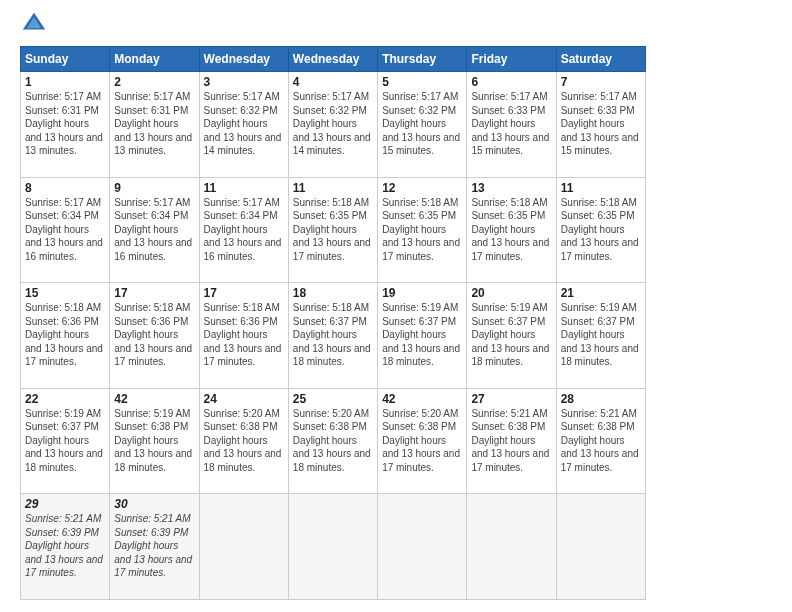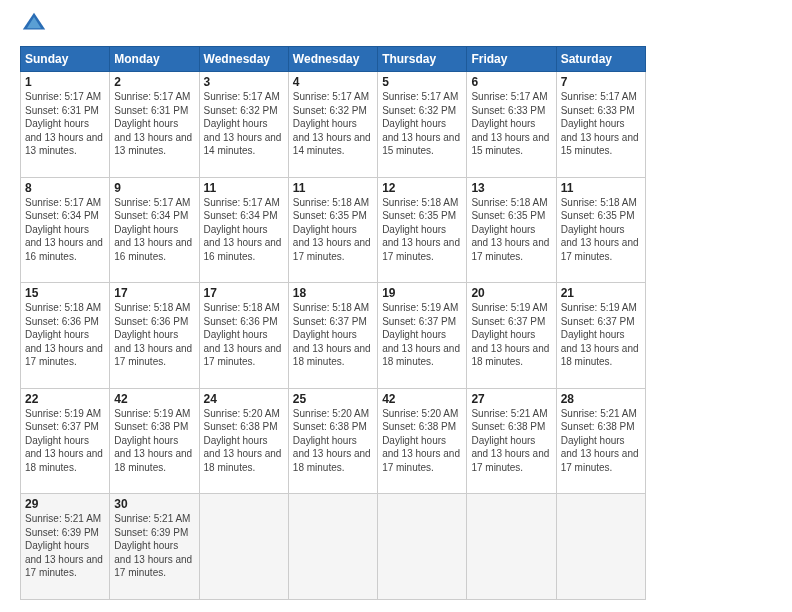--- a/index.html
+++ b/index.html
@@ -81,20 +81,21 @@
       border: 1px solid #ccc;
       vertical-align: top;
       padding: 3px 4px;
       font-size: 9.5px;
       color: #333;
       background: #fff;
       height: 80px;
     }
     .calendar tbody tr:last-child td {
       background: #f5f5f5;
+      font-style: italic;
     }
     .day-num {
       font-size: 12px;
       font-weight: bold;
       color: #222;
       display: block;
       margin-bottom: 1px;
     }
     .day-info {
       font-size: 10px;

